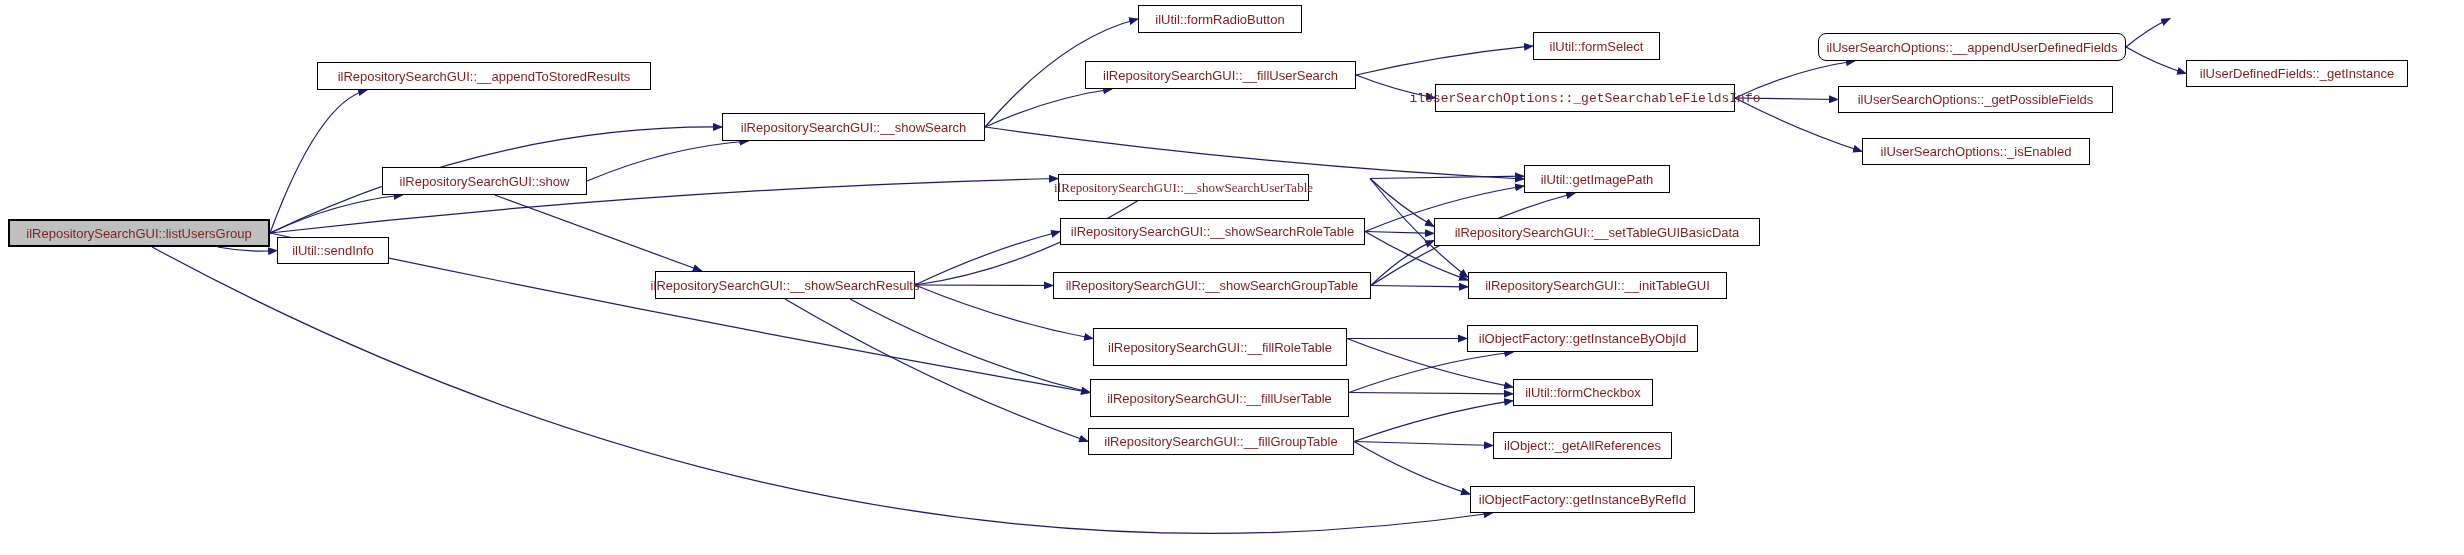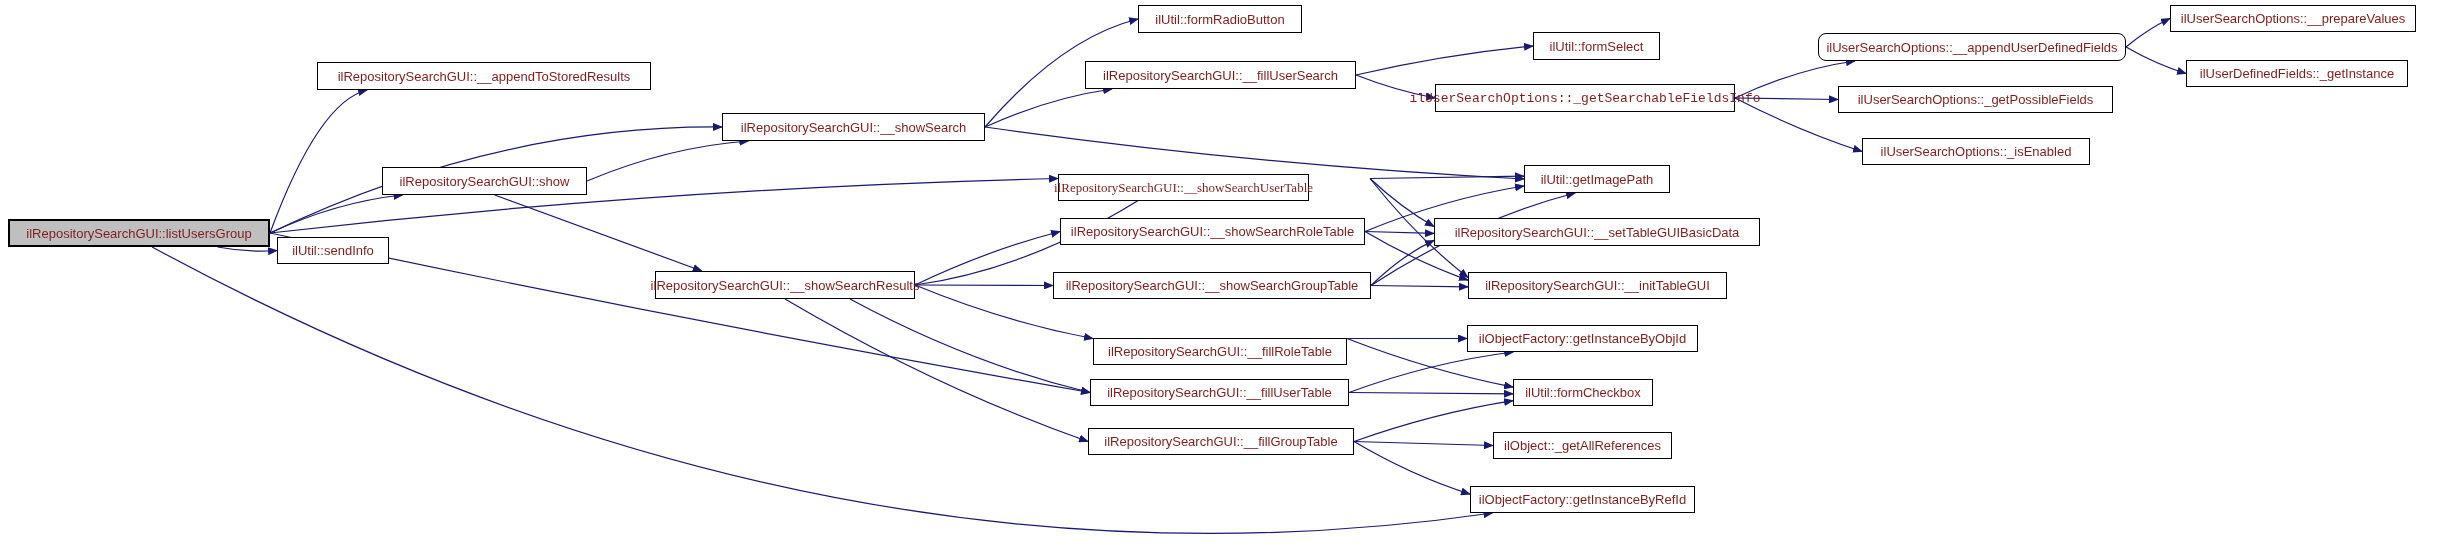--- a/index.html
+++ b/index.html
@@ -67,30 +67,29 @@
     <div class="node" style="left: 317px; top: 62px; width: 334px; height: 28px;">ilRepositorySearchGUI::__appendToStoredResults</div>
     <div class="node" style="left: 382px; top: 167px; width: 205px; height: 28px;">ilRepositorySearchGUI::show</div>
     <div class="node" style="left: 277px; top: 237px; width: 112px; height: 27px;">ilUtil::sendInfo</div>
     <div class="node" style="left: 722px; top: 113px; width: 263px; height: 28px;">ilRepositorySearchGUI::__showSearch</div>
     <div class="node" style="left: 655px; top: 271px; width: 260px; height: 28px;">ilRepositorySearchGUI::__showSearchResults</div>
     <div class="node" style="left: 1138px; top: 5px; width: 164px; height: 28px;">ilUtil::formRadioButton</div>
     <div class="node" style="left: 1085px; top: 61px; width: 271px; height: 28px;">ilRepositorySearchGUI::__fillUserSearch</div>
     <div class="node" style="left: 1058px; top: 174px; width: 251px; height: 27px; font-family: Liberation Serif, serif;">ilRepositorySearchGUI::__showSearchUserTable</div>
     <div class="node" style="left: 1060px; top: 218px; width: 305px; height: 27px;">ilRepositorySearchGUI::__showSearchRoleTable</div>
     <div class="node" style="left: 1053px; top: 272px; width: 318px; height: 27px;">ilRepositorySearchGUI::__showSearchGroupTable</div>
-    <div class="node" style="left: 1093px; top: 338px; width: 254px; height: 27px;">ilRepositorySearchGUI::__fillRoleTable</div>
-    <div class="node" style="left: 1090px; top: 379px; width: 259px; height: 27px;">ilRepositorySearchGUI::__fillUserTable</div>
+    <div class="node" style="left: 1093px; top: 328px; width: 254px; height: 38px;">ilRepositorySearchGUI::__fillRoleTable</div>
+    <div class="node" style="left: 1090px; top: 379px; width: 259px; height: 38px;">ilRepositorySearchGUI::__fillUserTable</div>
     <div class="node" style="left: 1088px; top: 428px; width: 266px; height: 27px;">ilRepositorySearchGUI::__fillGroupTable</div>
     <div class="node" style="left: 1533px; top: 32px; width: 127px; height: 28px;">ilUtil::formSelect</div>
     <div class="node" style="left: 1435px; top: 84px; width: 300px; height: 28px; font-family: Liberation Mono, monospace;">ilUserSearchOptions::_getSearchableFieldsInfo</div>
     <div class="node" style="left: 1524px; top: 165px; width: 146px; height: 28px;">ilUtil::getImagePath</div>
     <div class="node" style="left: 1434px; top: 218px; width: 326px; height: 28px;">ilRepositorySearchGUI::__setTableGUIBasicData</div>
     <div class="node" style="left: 1468px; top: 272px; width: 259px; height: 27px;">ilRepositorySearchGUI::__initTableGUI</div>
     <div class="node" style="left: 1467px; top: 325px; width: 231px; height: 27px;">ilObjectFactory::getInstanceByObjId</div>
     <div class="node" style="left: 1513px; top: 379px; width: 140px; height: 27px;">ilUtil::formCheckbox</div>
     <div class="node" style="left: 1493px; top: 432px; width: 179px; height: 27px;">ilObject::_getAllReferences</div>
     <div class="node" style="left: 1470px; top: 486px; width: 225px; height: 27px;">ilObjectFactory::getInstanceByRefId</div>
     <div class="node" style="left: 1818px; top: 33px; width: 308px; height: 28px; border-radius: 8px;">ilUserSearchOptions::__appendUserDefinedFields</div>
     <div class="node" style="left: 1838px; top: 86px; width: 275px; height: 27px;">ilUserSearchOptions::_getPossibleFields</div>
     <div class="node" style="left: 1862px; top: 138px; width: 228px; height: 27px;">ilUserSearchOptions::_isEnabled</div>
-    <div class="node" style="left: 2170px; top: 5px; width: 246px; height: 27px;">ilUserSearchOptions::__prepareValues</div>
     <div class="node" style="left: 2186px; top: 60px; width: 222px; height: 27px;">ilUserDefinedFields::_getInstance</div>
   </div>
 
 </body></html>

